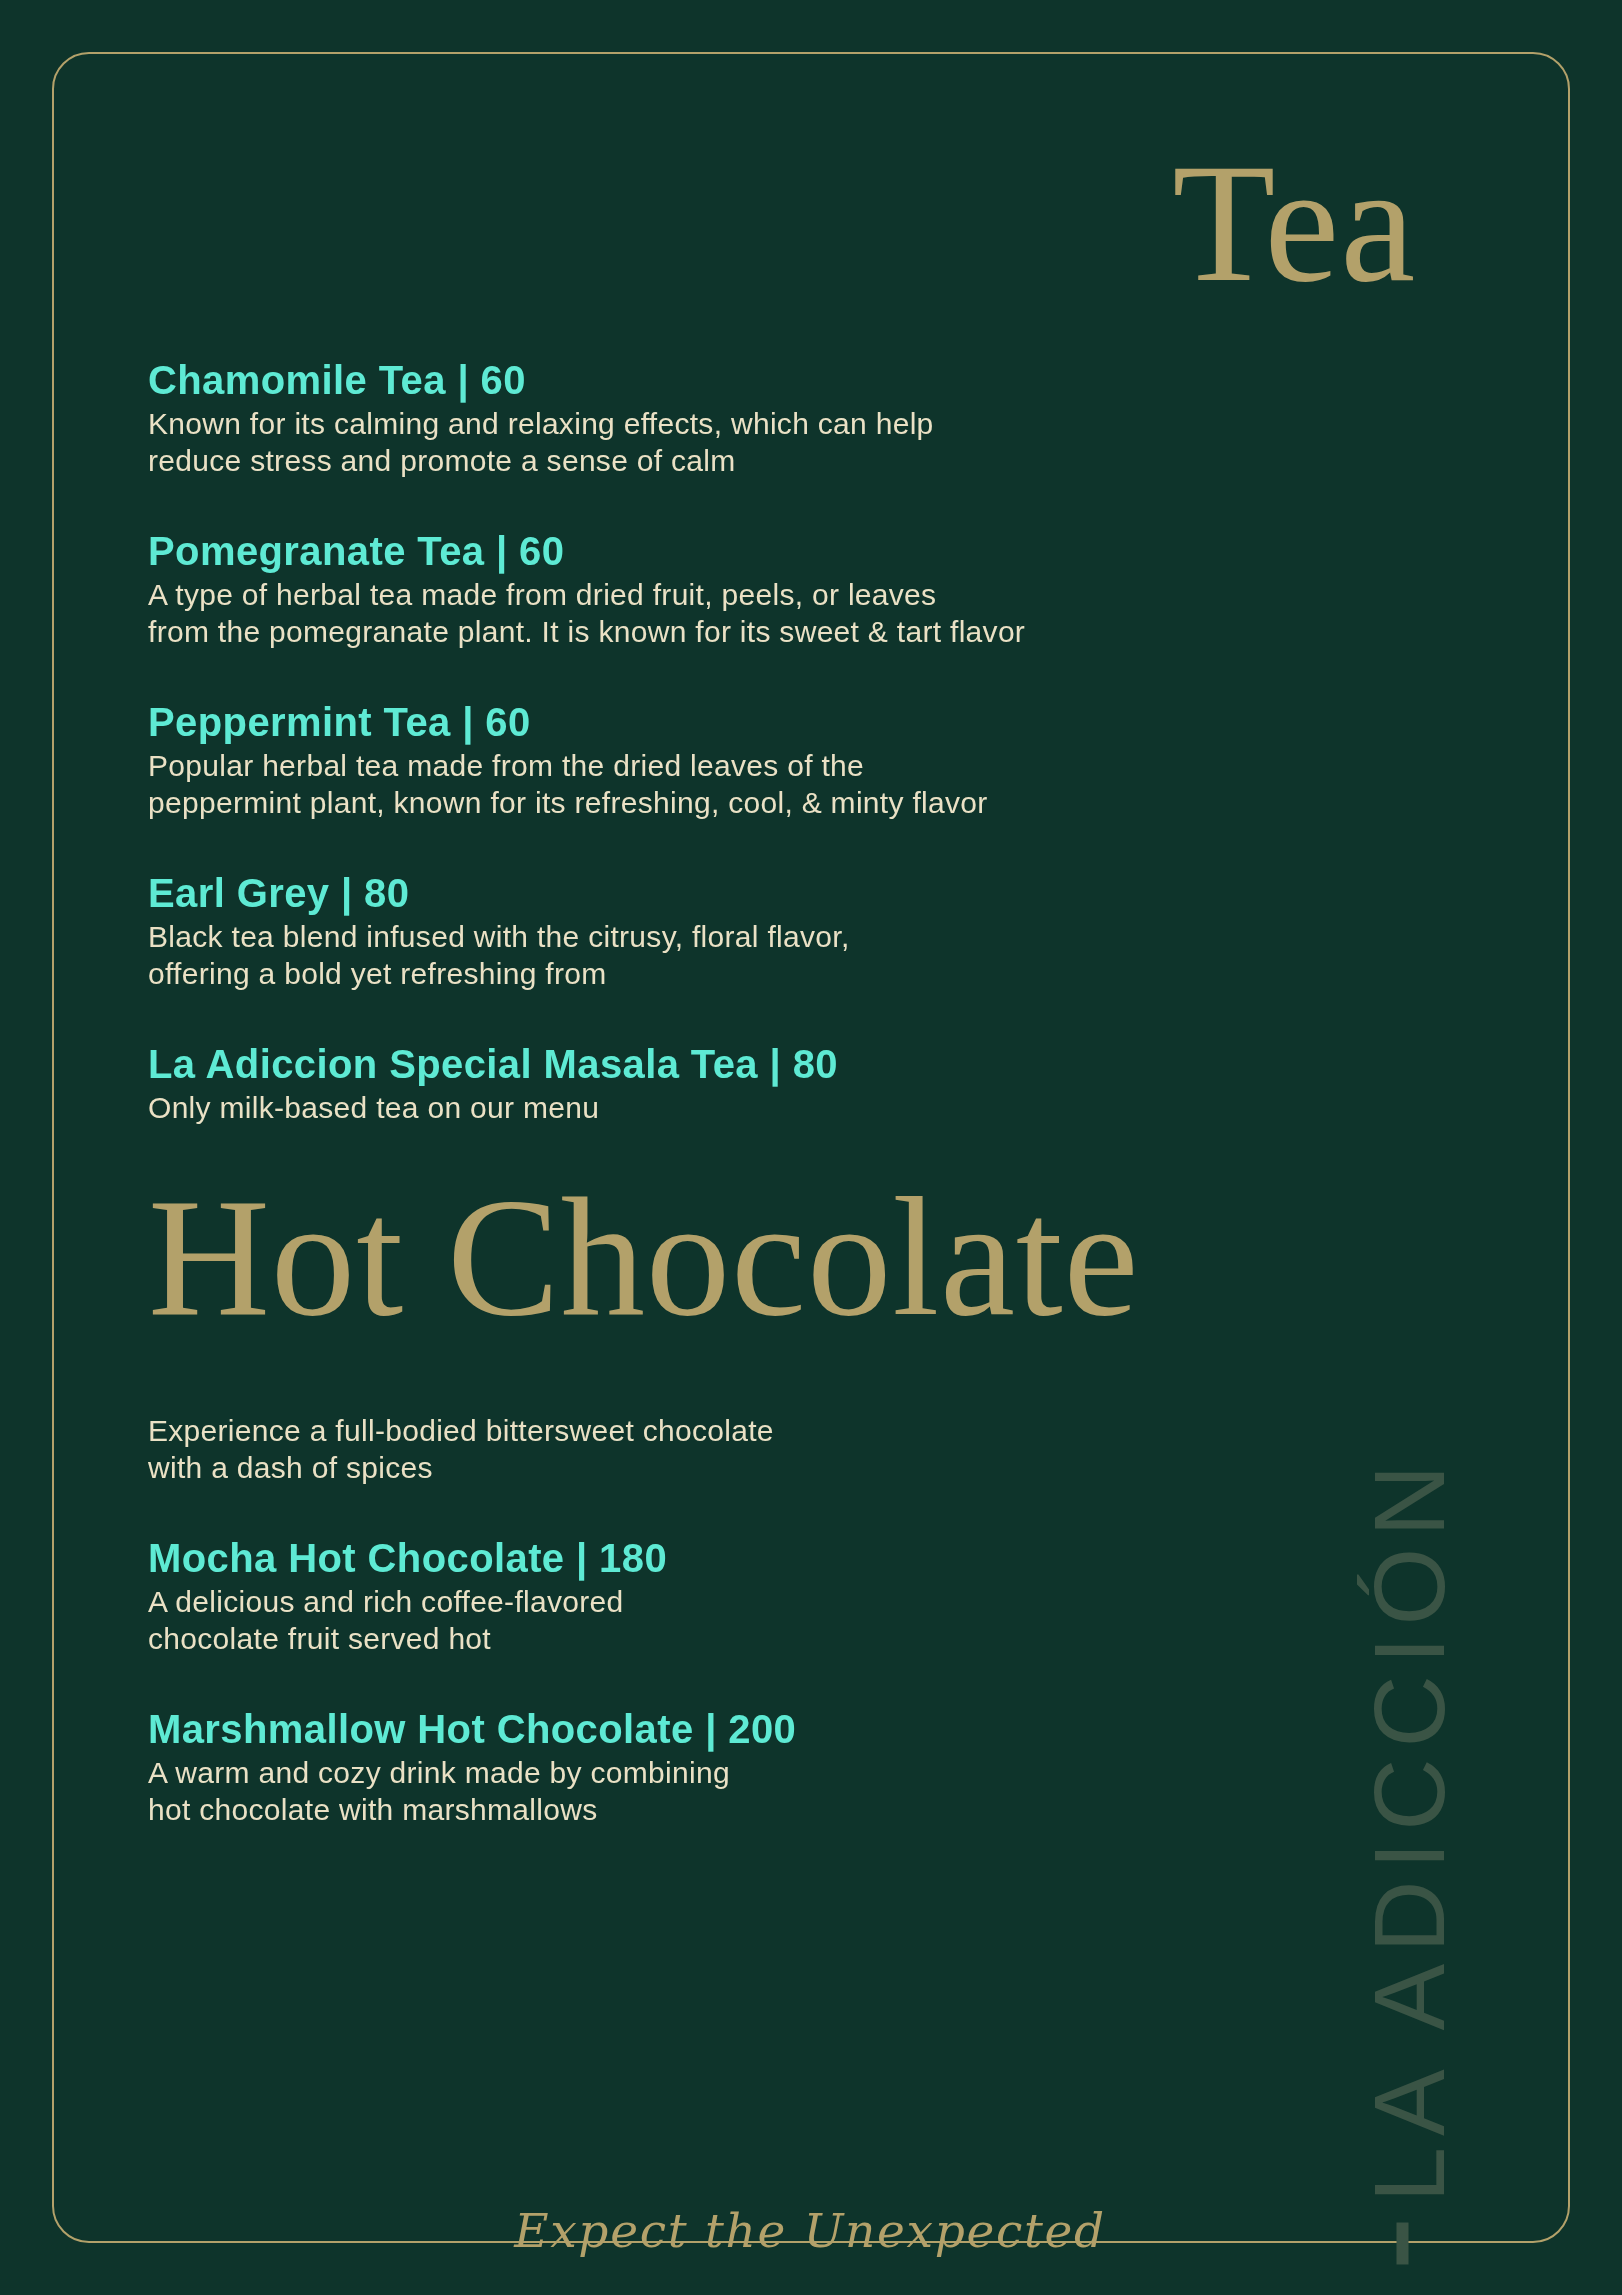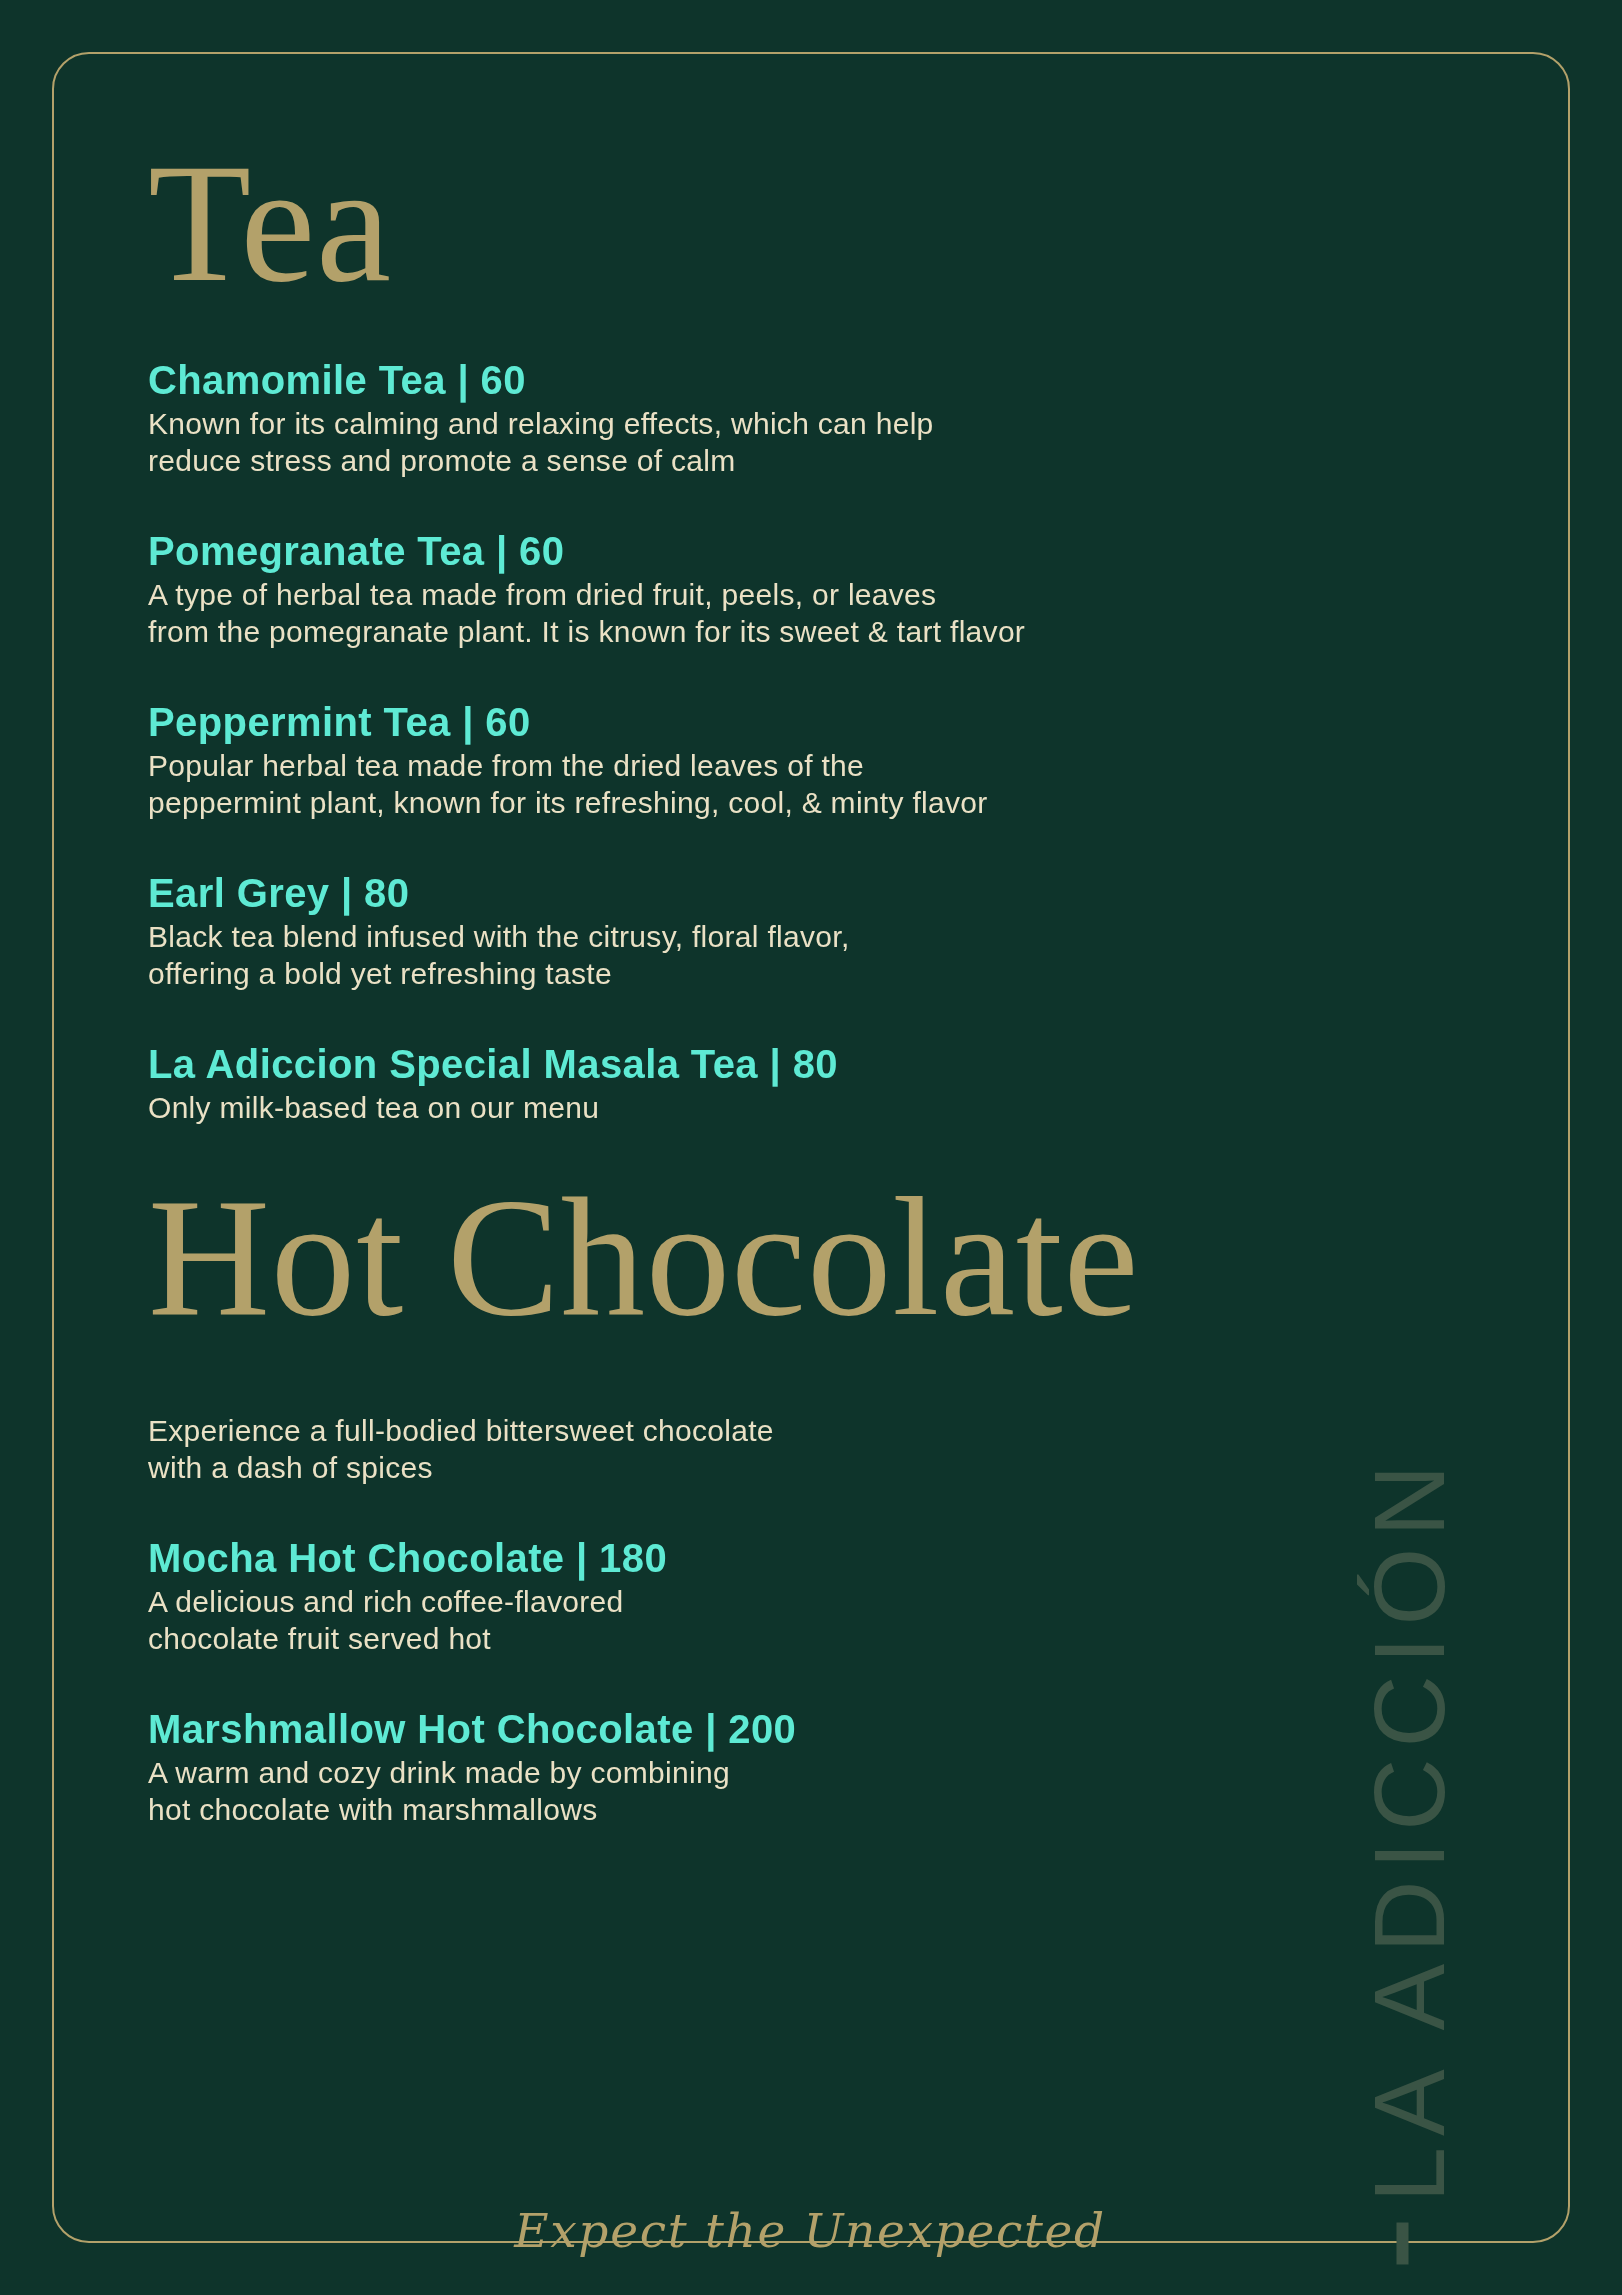--- a/index.html
+++ b/index.html
@@ -34,20 +34,21 @@
   .section-heading {
     font-family: "Liberation Serif", "DejaVu Serif", serif;
     font-weight: 400;
     font-size: 169px;
     line-height: 169px;
     color: #b3a16a;
     letter-spacing: 0.8px;
   }
   .heading-tea {
     margin: 139px 0 47px 0;
+    text-align: right;
   }
   .heading-hot-chocolate {
     margin: 41px 0 70px 0;
   }
   .menu-item {
     margin-bottom: 47px;
   }
   .item-title {
     font-size: 40px;
     line-height: 50px;
@@ -120,21 +121,21 @@
 
   <div class="menu-item">
     <div class="item-title">Peppermint Tea | 60</div>
     <div class="item-desc">Popular herbal tea made from the dried leaves of the
 peppermint plant, known for its refreshing, cool, &amp; minty flavor</div>
   </div>
 
   <div class="menu-item">
     <div class="item-title">Earl Grey | 80</div>
     <div class="item-desc">Black tea blend infused with the citrusy, floral flavor,
-offering a bold yet refreshing taste</div>
+offering a bold yet refreshing from</div>
   </div>
 
 
   <div class="menu-item">
     <div class="item-title">La Adiccion Special Masala Tea | 80</div>
     <div class="item-desc">Only milk-based tea on our menu</div>
   </div>
 
   <div class="section-heading heading-hot-chocolate">Hot Chocolate</div>
 

